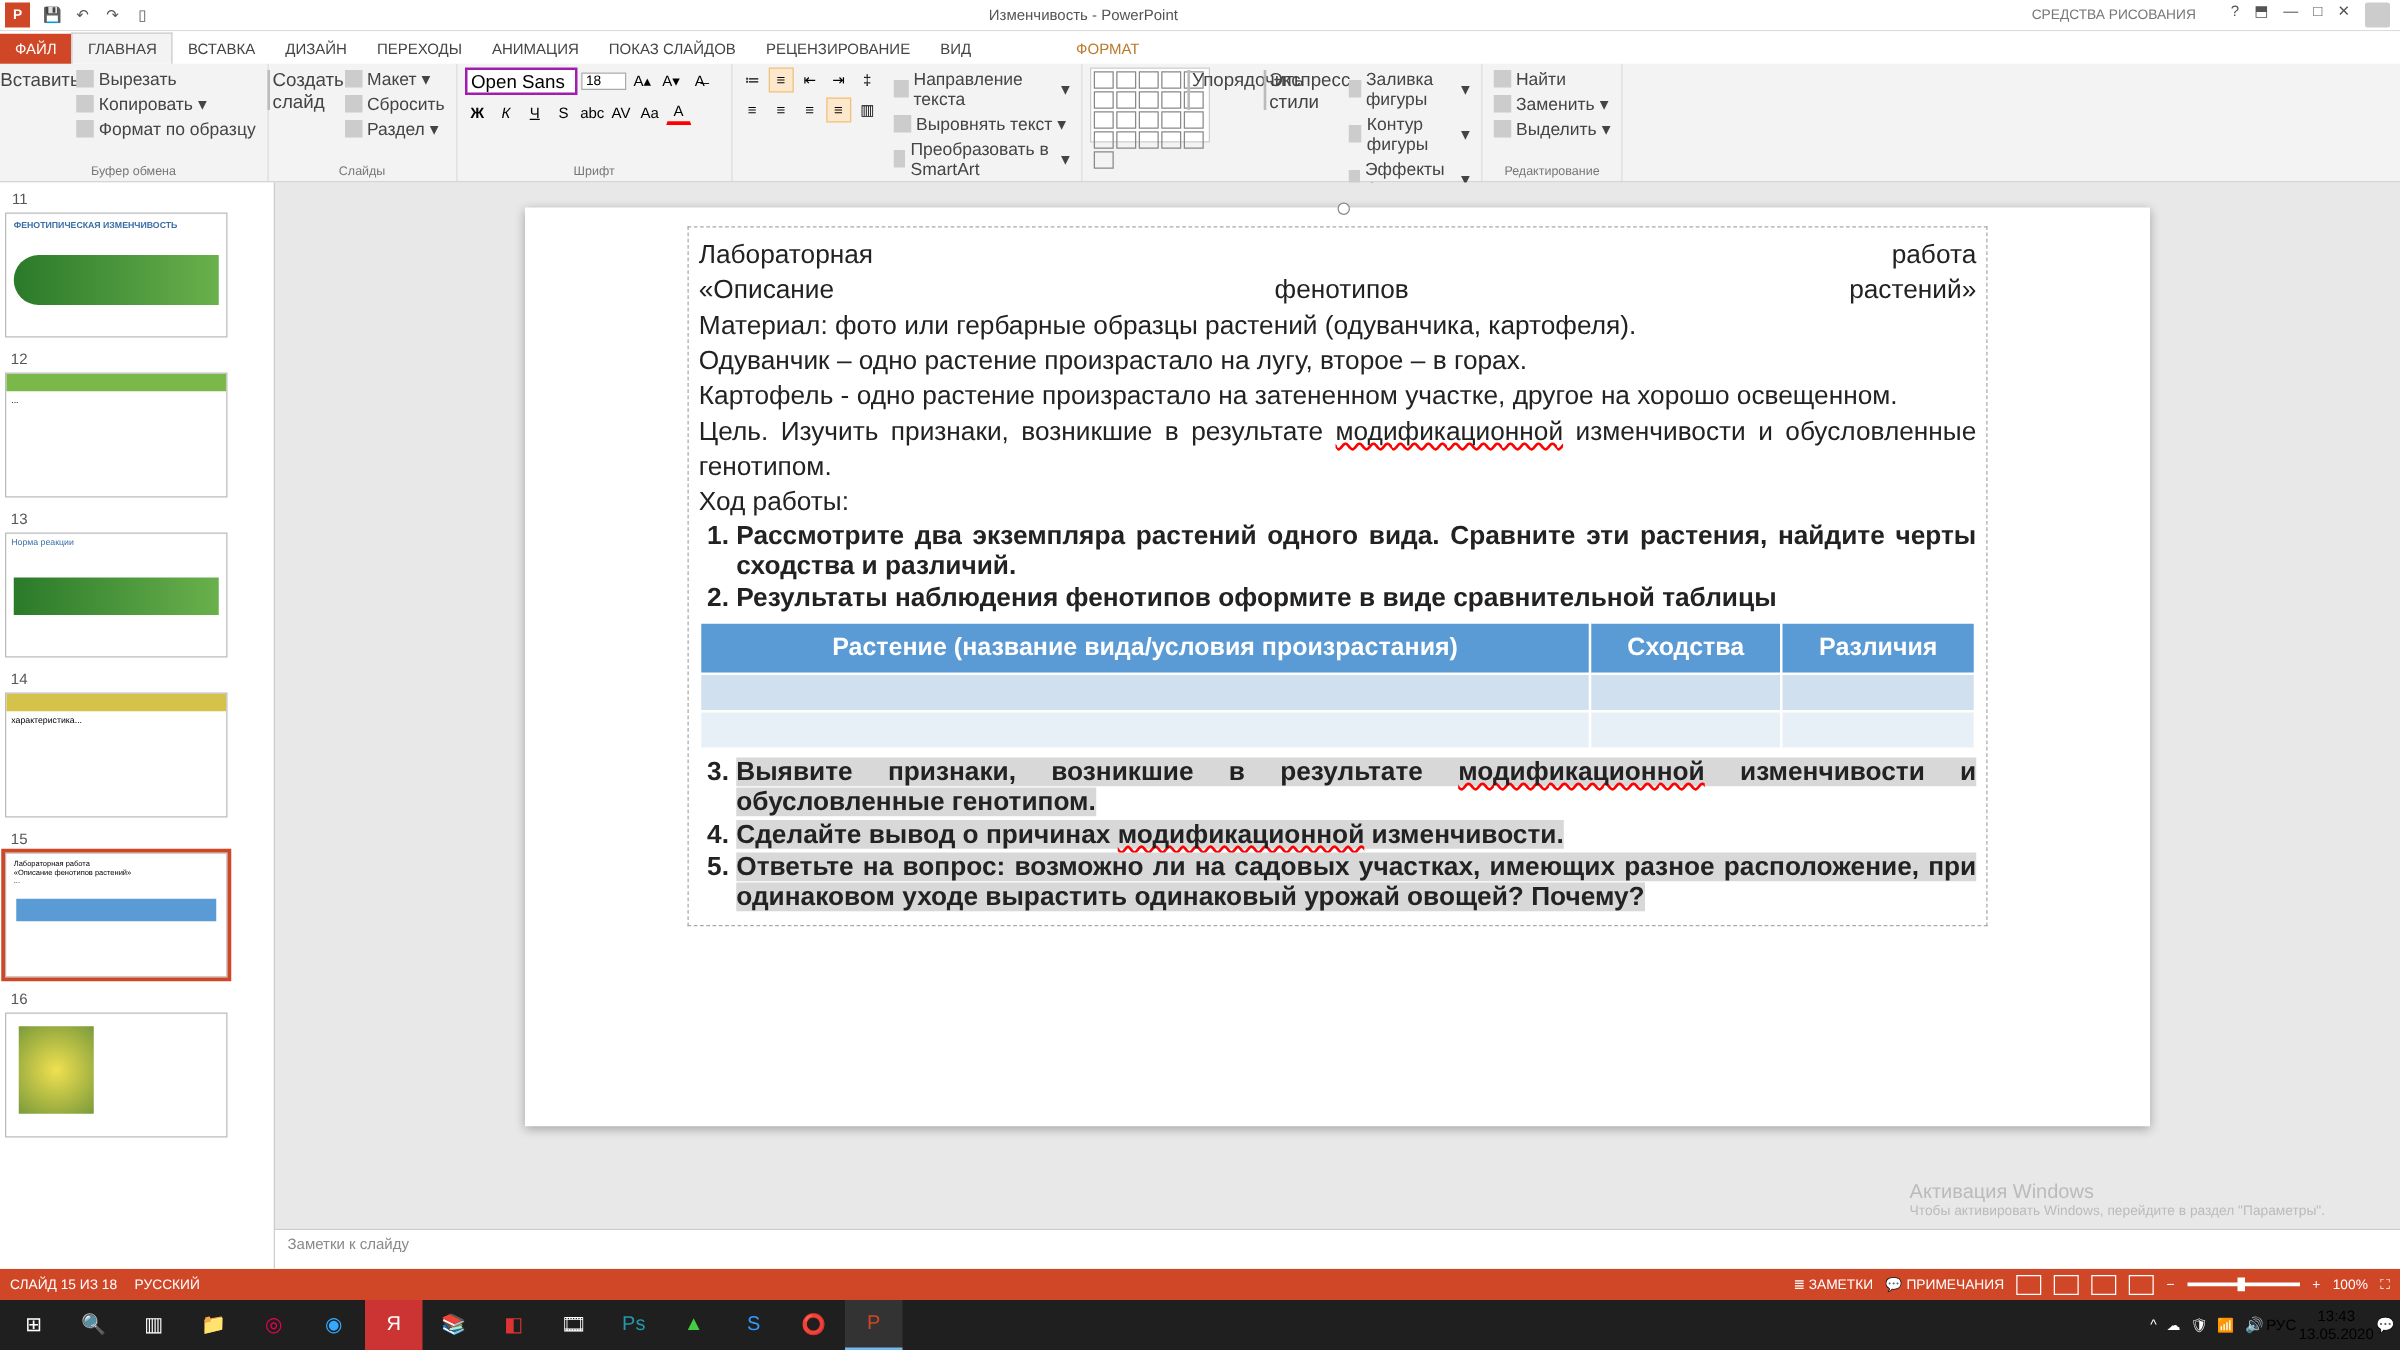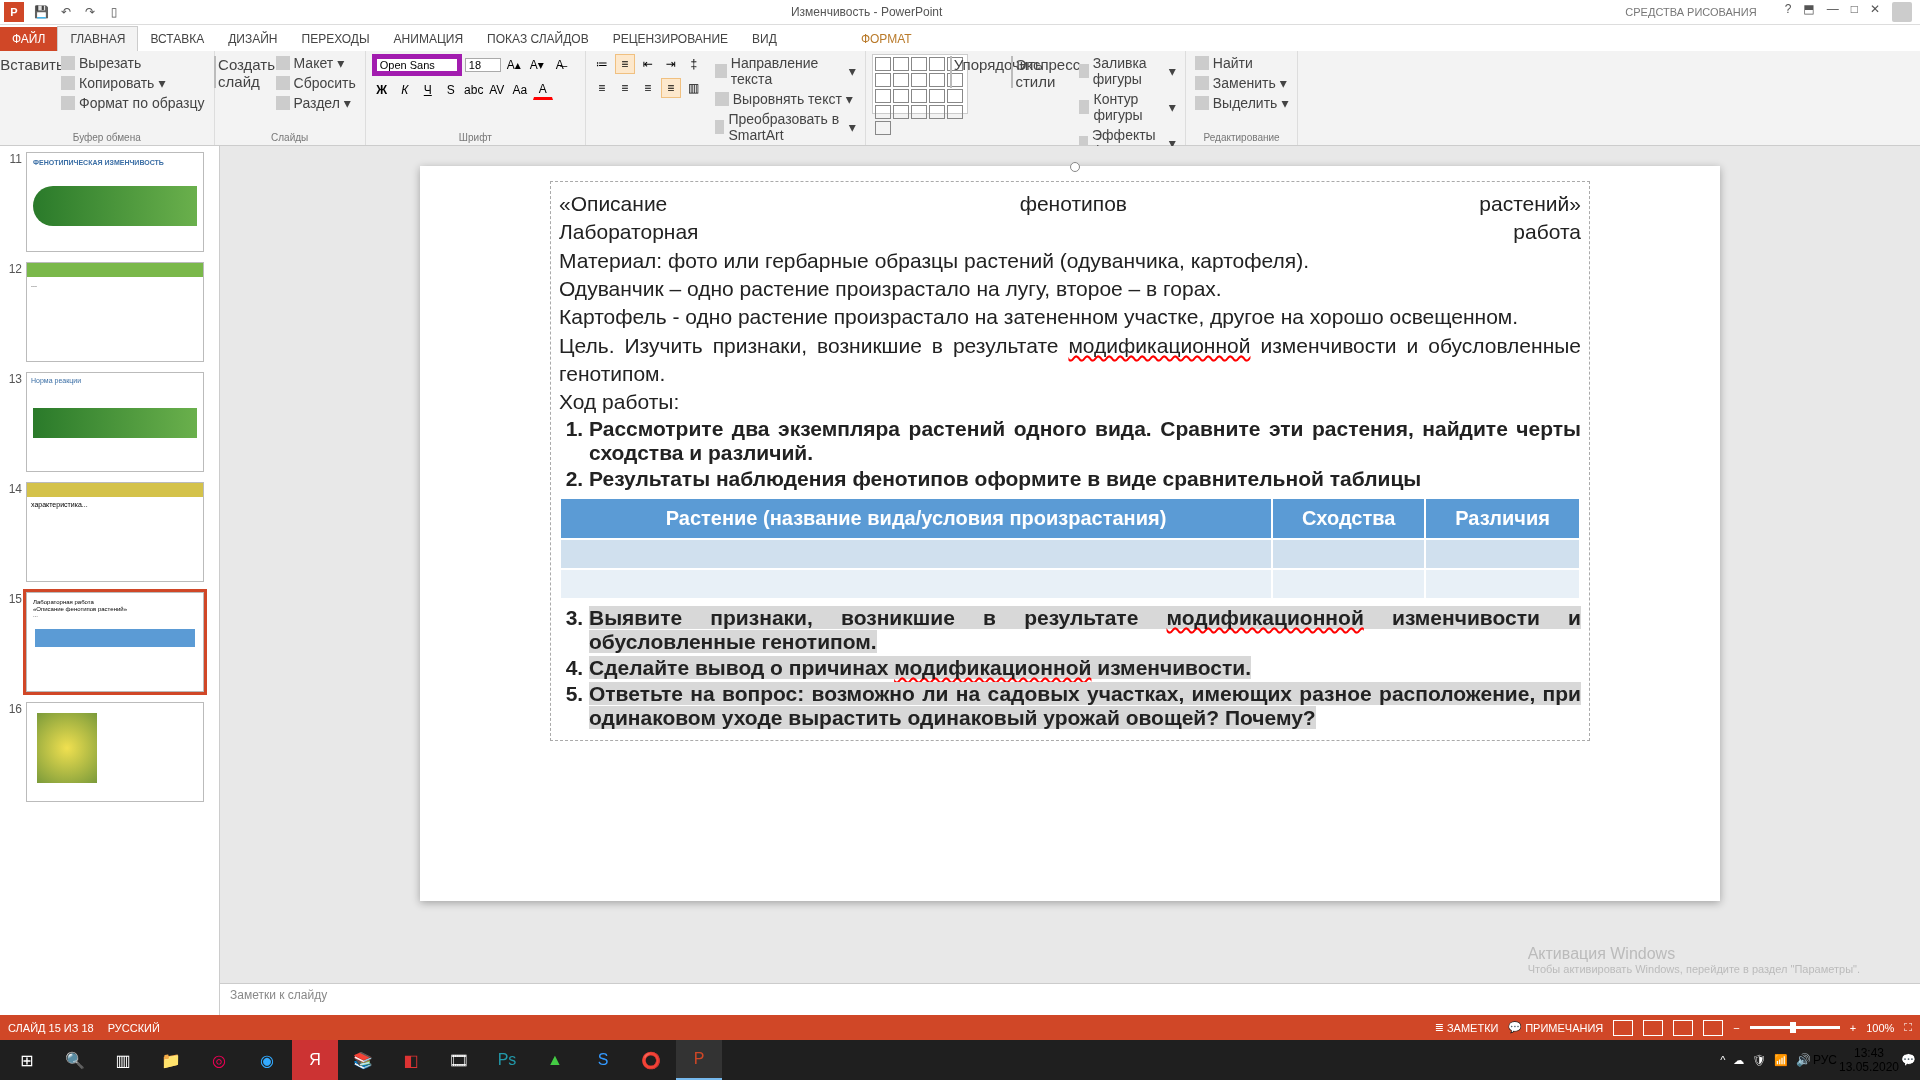--- a/index.html
+++ b/index.html
@@ -26,31 +26,31 @@
 .ribbon { height: 95px; background: #f3f3f3; border-bottom: 1px solid #ccc; display: flex; }
 .group { border-right: 1px solid #ddd; display: flex; flex-direction: column; padding: 3px 6px 0; }
 .group-label { text-align: center; font-size: 10px; color: #777; padding: 2px 0; }
 .group-body { flex: 1; display: flex; align-items: flex-start; gap: 4px; }
 .big-btn { display: flex; flex-direction: row; align-items: flex-start; justify-content: center; width: 48px; cursor: pointer; font-size: 15px; color: #444; gap: 2px; padding: 2px; }
 .big-btn .icon { width: 32px; height: 32px; background: #ddd; border: 1px solid #bbb; }
 .small-btns { display: flex; flex-direction: column; gap: 2px; }
 .small-btn { display: flex; align-items: center; gap: 4px; font-size: 14px; cursor: pointer; color: #444; padding: 1px 3px; }
 .small-btn .icon { width: 14px; height: 14px; background: #ccc; }
 .font-row { display: flex; gap: 3px; align-items: center; }
-.font-combo { width: 90px; height: 22px; border: 5px solid #a21caf; background: #fff; font-size: 11px; padding: 0 3px; }
+.font-combo { width: 90px; height: 22px; border: 2px solid #a21caf; background: #fff; font-size: 15px; padding: 0 3px; }
 .size-combo { width: 36px; height: 14px; border: 1px solid #aaa; background: #fff; font-size: 11px; padding: 0 3px; }
 .fbtn { width: 20px; height: 20px; border: 1px solid transparent; display: flex; align-items: center; justify-content: center; cursor: pointer; font-size: 12px; }
 .fbtn.active { background: #fde8cc; border-color: #f0c080; }
 .shapes-gallery { width: 140px; height: 60px; border: 1px solid #ccc; background: #fff; display: flex; flex-wrap: wrap; gap: 2px; padding: 2px; }
 .shapes-gallery span { width: 16px; height: 14px; border: 1px solid #888; }
 
 
 .workarea { display: flex; height: calc(100% - 25px - 26px - 95px - 25px - 40px); }
 .thumb-panel { width: 220px; background: #fff; border-right: 1px solid #ccc; overflow-y: auto; padding: 6px 4px; }
-.thumb-item { display: flex; gap: 4px; margin-bottom: 10px; }
+.thumb-item { display: flex; gap: 4px; margin-bottom: 10px; flex-direction: column; }
 .thumb-num { width: 18px; text-align: right; font-size: 12px; color: #555; }
 .thumb { width: 178px; height: 100px; border: 1px solid #bbb; background: #fff; position: relative; cursor: pointer; overflow: hidden; font-size: 7px; }
 .thumb.selected { outline: 3px solid #d04727; }
 .thumb .bar { height: 14px; background: #7ab84a; }
 
 .slide-area { flex: 1; background: #e8e8e8; display: flex; flex-direction: column; overflow: hidden; position: relative; }
 .slide-scroll { flex: 1; overflow: auto; display: flex; justify-content: center; padding: 20px 0; }
 .slide { width: 1300px; height: 735px; background: #fff; box-shadow: 0 2px 8px rgba(0,0,0,.3); position: relative; }
 .textbox { position: absolute; left: 130px; top: 15px; width: 1040px; border: 1px dashed #aaa; padding: 8px; font-family: Arial, sans-serif; font-size: 21px; color: #222; }
 .textbox p { margin: 0; line-height: 1.35; text-align: justify; }
@@ -318,27 +318,27 @@
         </div>
       </div>
   </div>
 
   <div class="slide-area">
     <div class="slide-scroll">
       <div class="slide">
         <div class="textbox">
           <div class="rot-handle"></div>
           <p style="display:flex;justify-content:space-between">
+              <span>Лабораторная</span>
+              <span>работа</span>
+            </p>
+          <p style="display:flex;justify-content:space-between">
               <span>«Описание</span>
               <span>фенотипов</span>
               <span>растений»</span>
-            </p>
-          <p style="display:flex;justify-content:space-between">
-              <span>Лабораторная</span>
-              <span>работа</span>
             </p>
           <p>Материал: фото или гербарные образцы растений (одуванчика, картофеля).</p>
           <p>Одуванчик – одно растение произрастало на лугу, второе – в горах.</p>
           <p>Картофель -  одно растение произрастало на затененном участке, другое на хорошо освещенном.</p>
           <p><span>Цель. Изучить признаки, возникшие в результате </span><span class="err">модификационной</span><span> изменчивости и обусловленные генотипом.</span></p>
           <p>Ход работы:</p>
           <ol>
             <li>Рассмотрите два экземпляра растений одного вида. Сравните эти растения, найдите черты сходства и различий.</li>
             <li>Результаты наблюдения фенотипов оформите в виде сравнительной таблицы</li>
           </ol>

